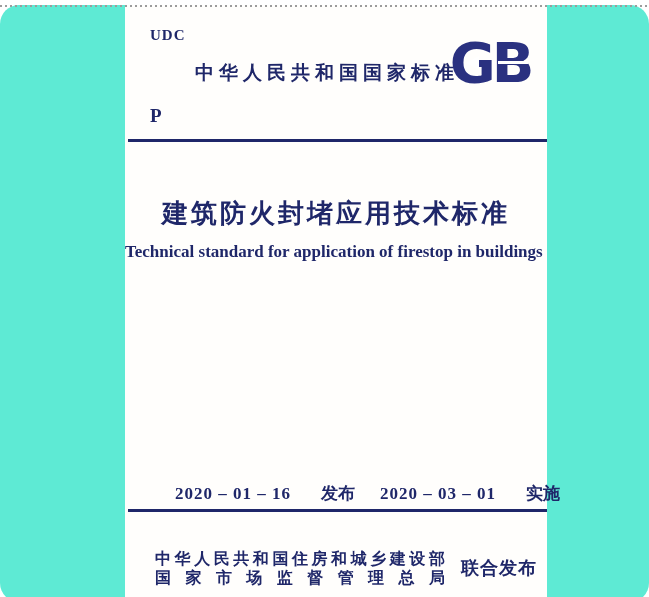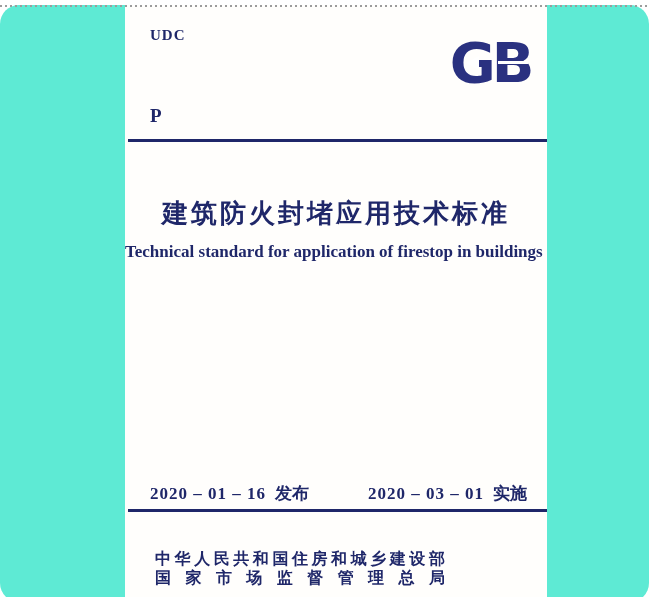--- a/index.html
+++ b/index.html
@@ -66,25 +66,25 @@
     font-family:"Liberation Serif","DejaVu Serif",serif;
   }
   .dates{
     position:absolute;left:25px;right:20px;top:477px;
     display:flex;justify-content:space-between;align-items:baseline;
     color:var(--ink);
   }
   .date-group{white-space:nowrap;}
   .date-num{
     font-family:"Liberation Serif","DejaVu Serif",serif;
-    font-weight:bold;font-size:17px;letter-spacing:1px;
+    font-weight:bold;font-size:17px;letter-spacing:1px;margin-left:25px;
   }
   .date-label{
     font-family:"Liberation Sans","DejaVu Sans",sans-serif;
-    font-weight:bold;font-size:17px;margin-left:5px;
+    font-weight:bold;font-size:17px;margin-left:26px;
   }
   .publisher{
     position:absolute;left:30px;right:10px;top:544px;
     display:flex;align-items:center;color:var(--ink);
   }
   .pub-lines{width:290px;}
   .pub-line{
     display:flex;justify-content:space-between;
     font-family:"Liberation Sans","DejaVu Sans",sans-serif;
     font-weight:bold;font-size:16px;line-height:19px;
@@ -99,20 +99,21 @@
 <body>
 
 <div class="canvas">
   <div class="page"></div>
   <div class="top-dotted"></div>
 
   <div class="page" style="background:none;">
 
     <div class="udc">UDC</div>
 
+    <div class="std-type">中华人民共和国国家标准</div>
 
     <div class="gb-logo">
       <svg viewBox="0 0 96 54" width="96" height="54" aria-hidden="true">
         <text x="48" y="46" text-anchor="middle" font-size="56" letter-spacing="-4">GB</text>
         <polygon points="24,27 37,20 37,34" fill="#ffffff"></polygon>
         <rect x="56" y="25" width="30" height="3" fill="#ffffff"></rect>
       </svg>
     </div>
 
     <div class="class-p">P</div>
@@ -162,16 +163,17 @@
             <span>市</span>
             <span>场</span>
             <span>监</span>
             <span>督</span>
             <span>管</span>
             <span>理</span>
             <span>总</span>
             <span>局</span>
           </div>
       </div>
+      <div class="joint-label">联合发布</div>
     </div>
 
   </div>
 </div>
 
 </body></html>

